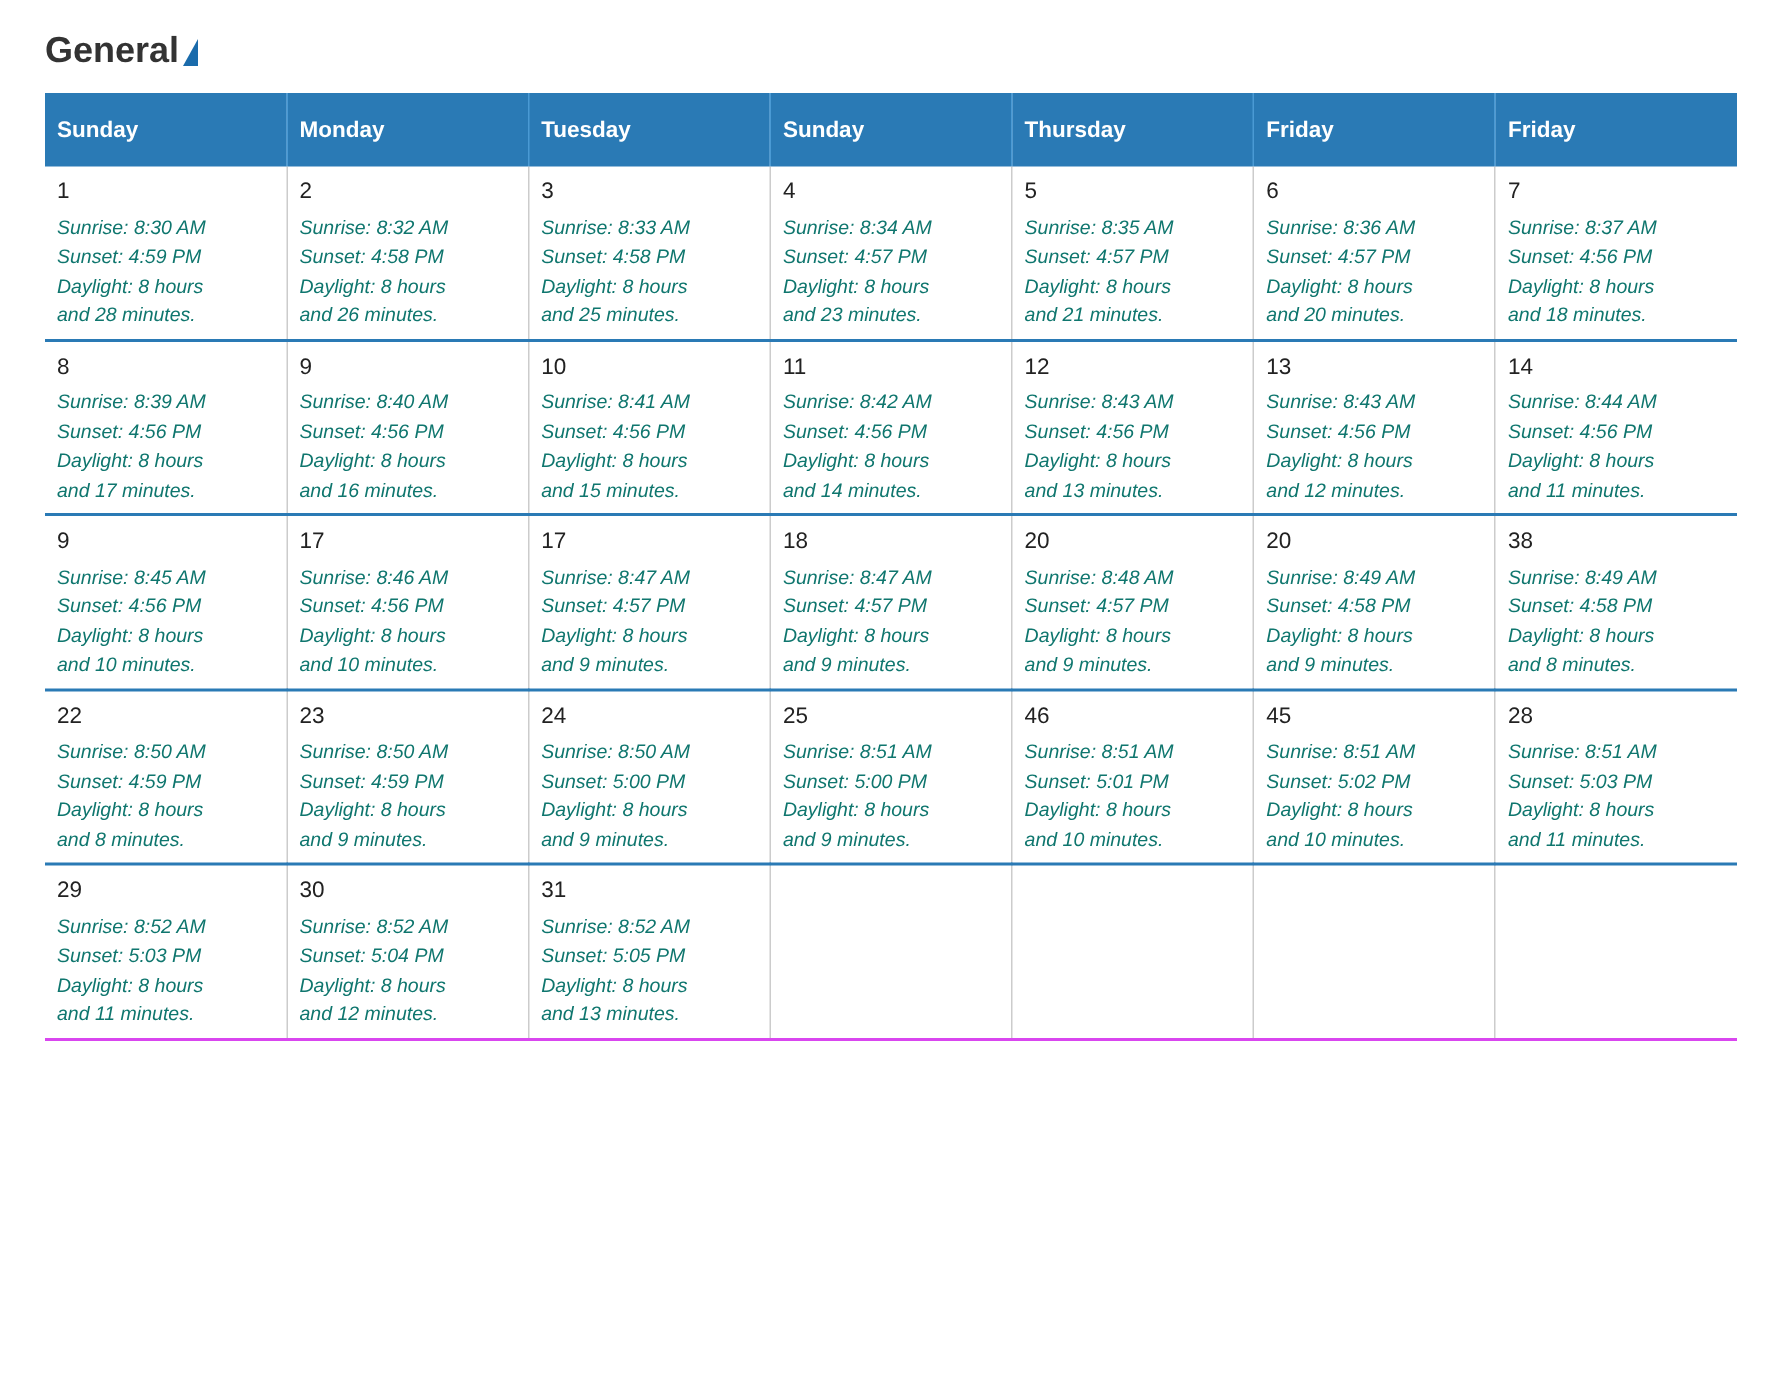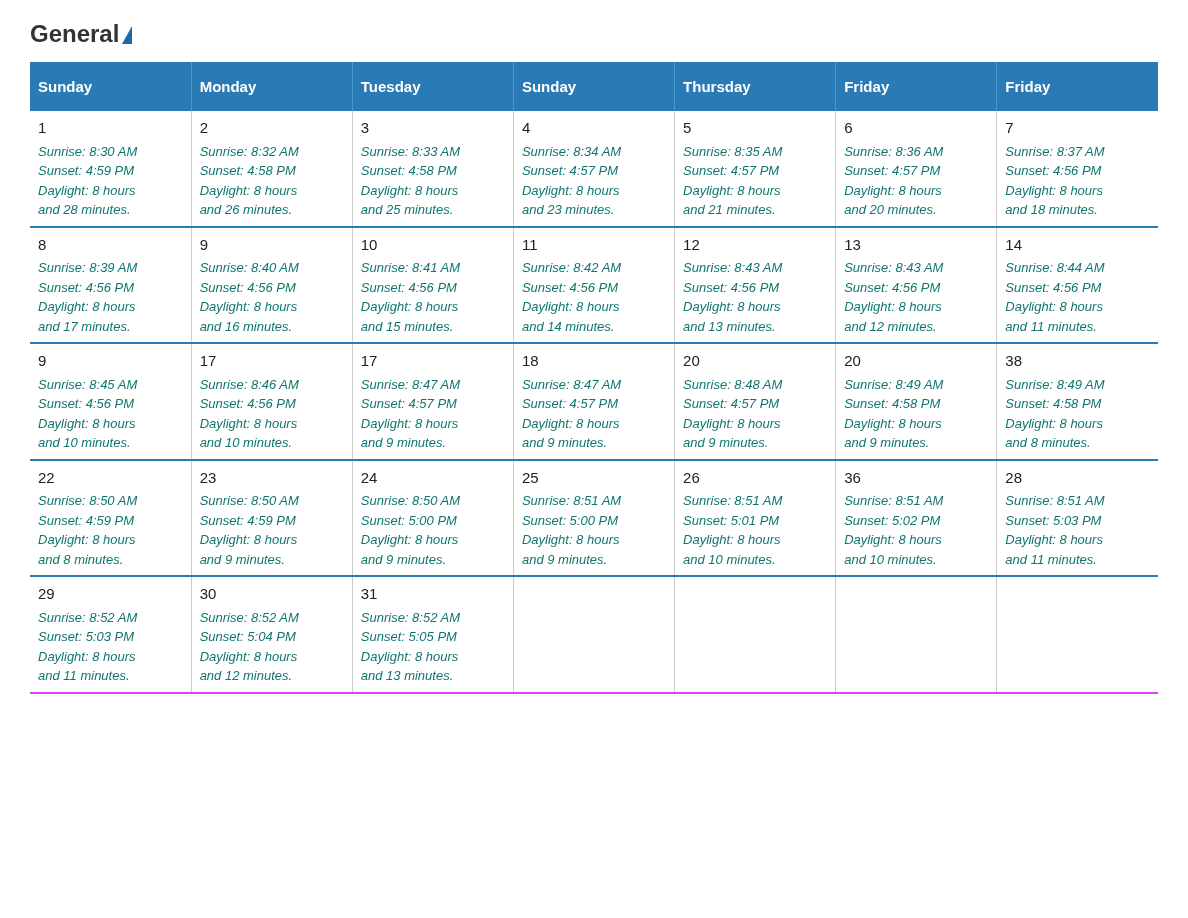--- a/index.html
+++ b/index.html
@@ -209,25 +209,25 @@
         </td>
         <td>
           <span class="day-number">24</span>
           <div class="day-info">Sunrise: 8:50 AM<br>Sunset: 5:00 PM<br>Daylight: 8 hours<br>and 9 minutes.</div>
         </td>
         <td>
           <span class="day-number">25</span>
           <div class="day-info">Sunrise: 8:51 AM<br>Sunset: 5:00 PM<br>Daylight: 8 hours<br>and 9 minutes.</div>
         </td>
         <td>
-          <span class="day-number">26</span>
+          <span class="day-number">46</span>
           <div class="day-info">Sunrise: 8:51 AM<br>Sunset: 5:01 PM<br>Daylight: 8 hours<br>and 10 minutes.</div>
         </td>
         <td>
-          <span class="day-number">36</span>
+          <span class="day-number">45</span>
           <div class="day-info">Sunrise: 8:51 AM<br>Sunset: 5:02 PM<br>Daylight: 8 hours<br>and 10 minutes.</div>
         </td>
         <td>
           <span class="day-number">28</span>
           <div class="day-info">Sunrise: 8:51 AM<br>Sunset: 5:03 PM<br>Daylight: 8 hours<br>and 11 minutes.</div>
         </td>
       </tr>
       <tr>
         <td>
           <span class="day-number">29</span>

